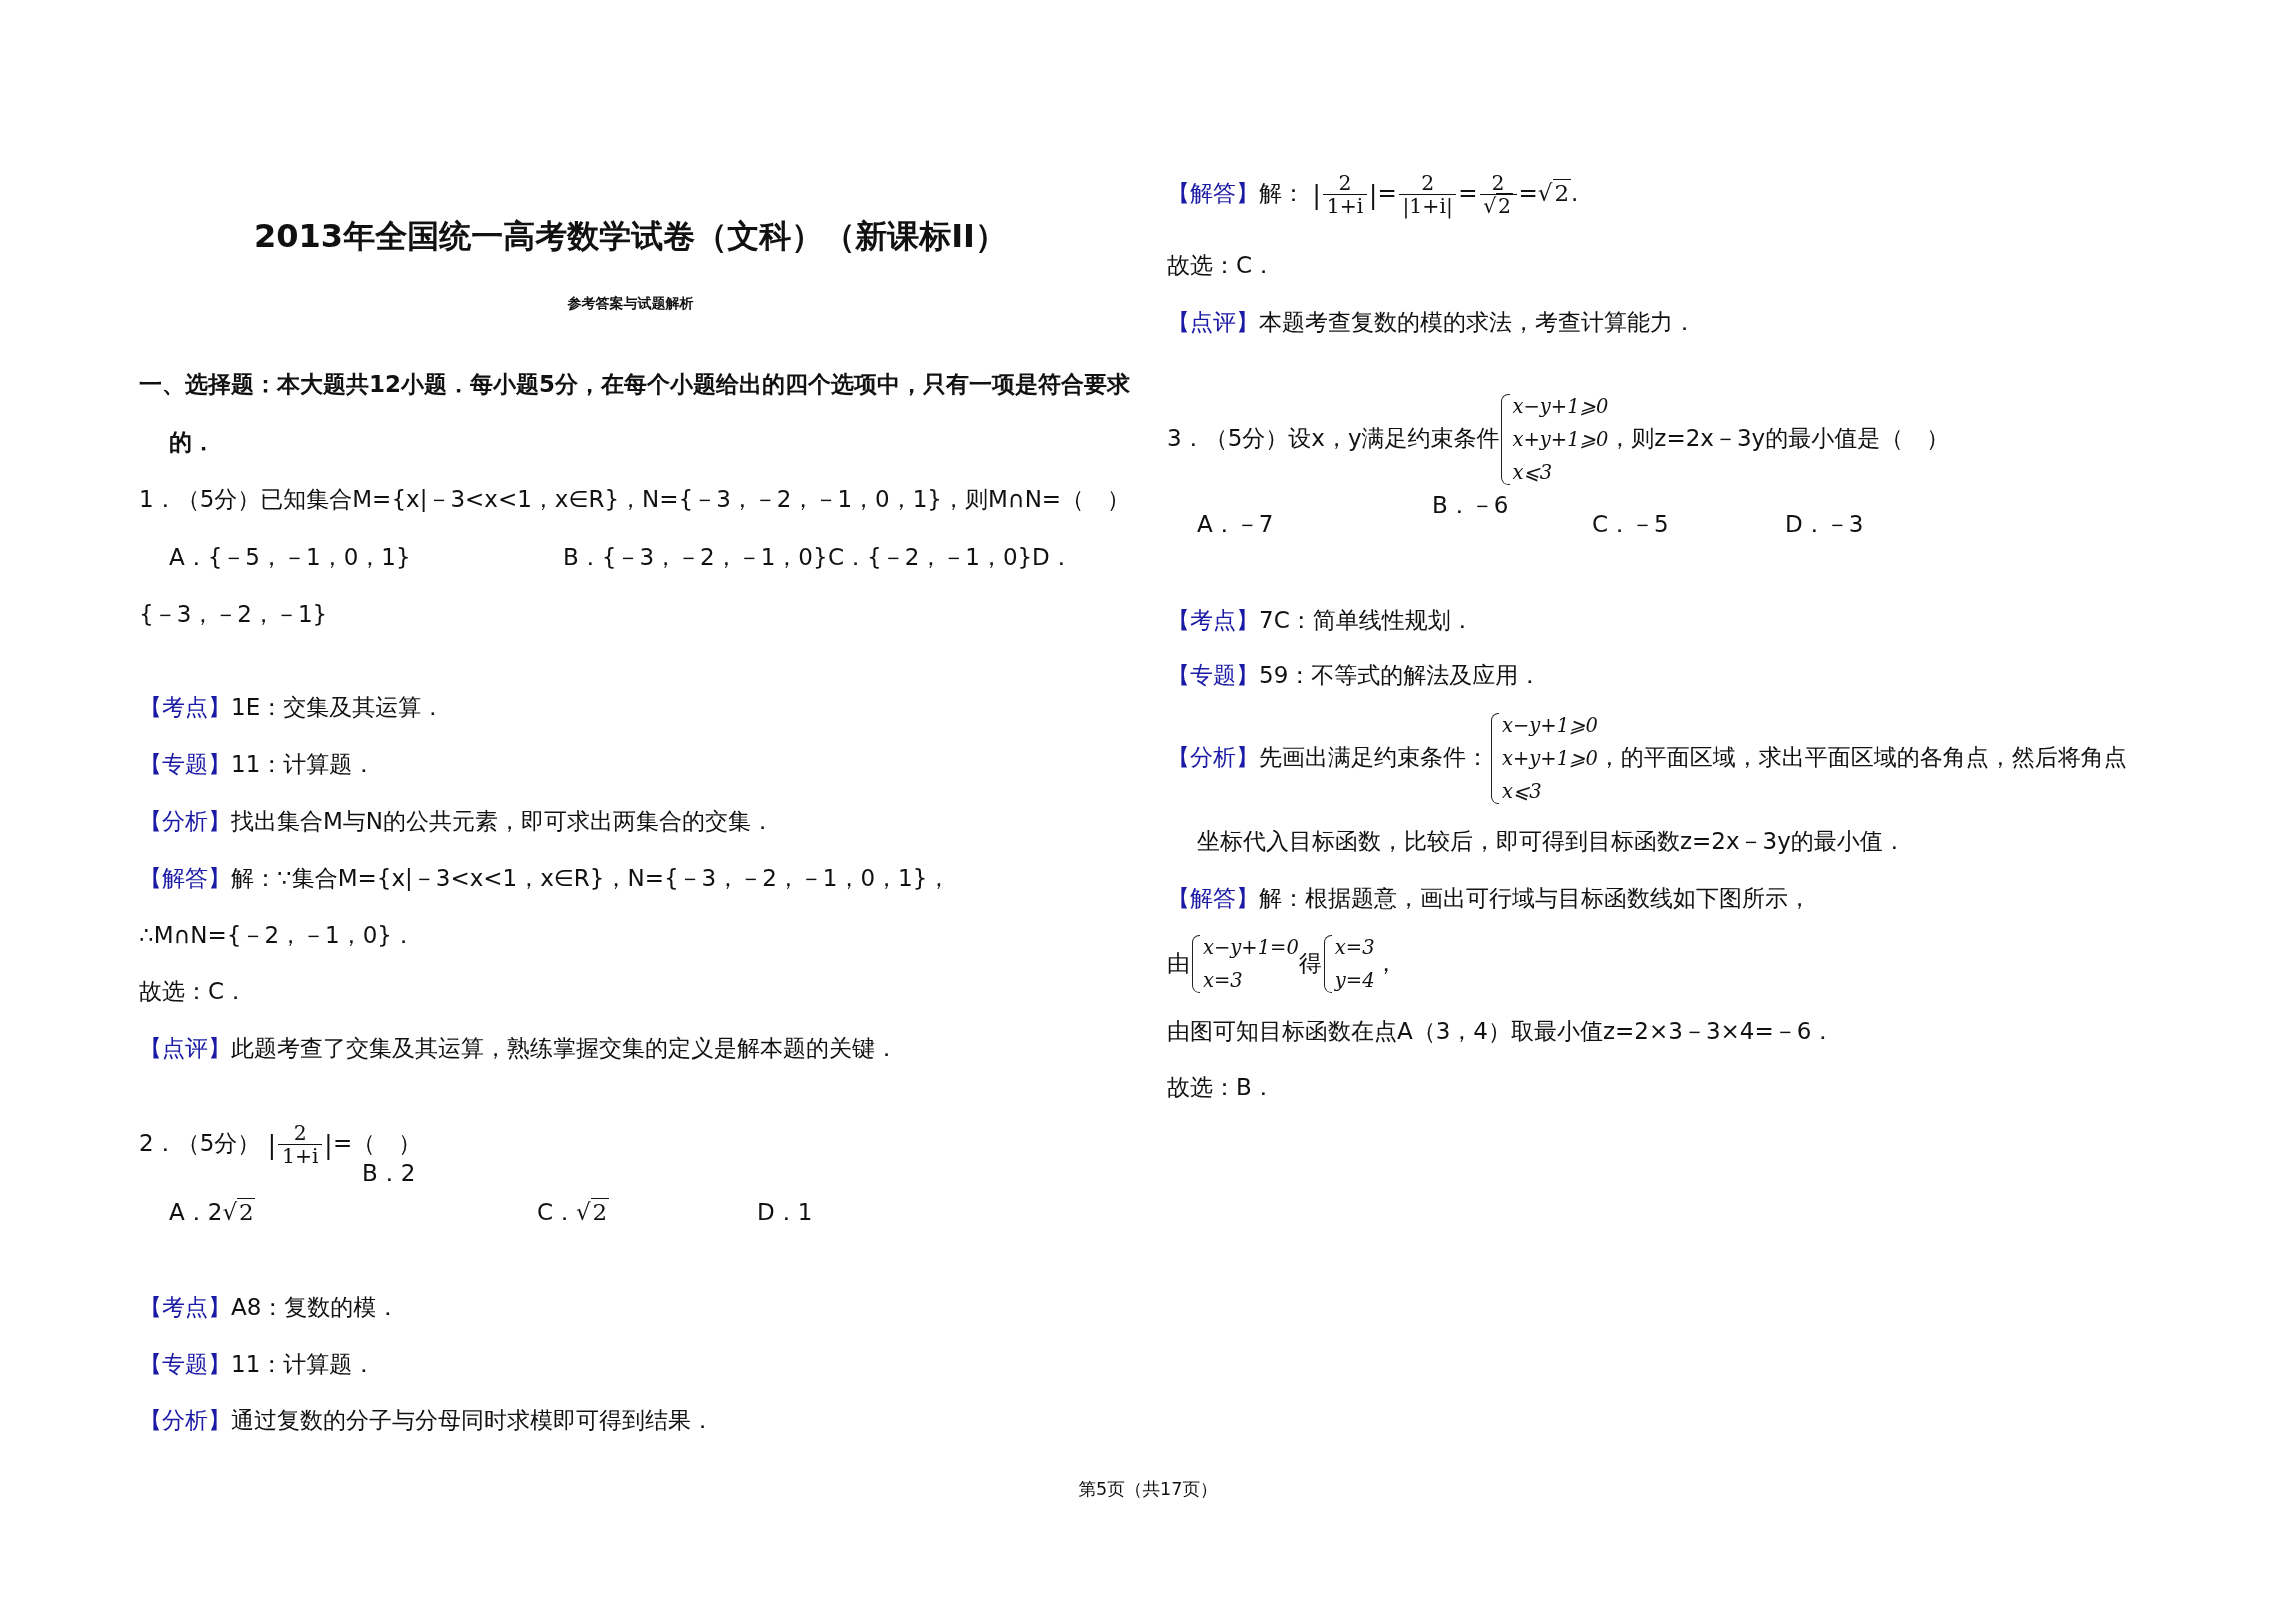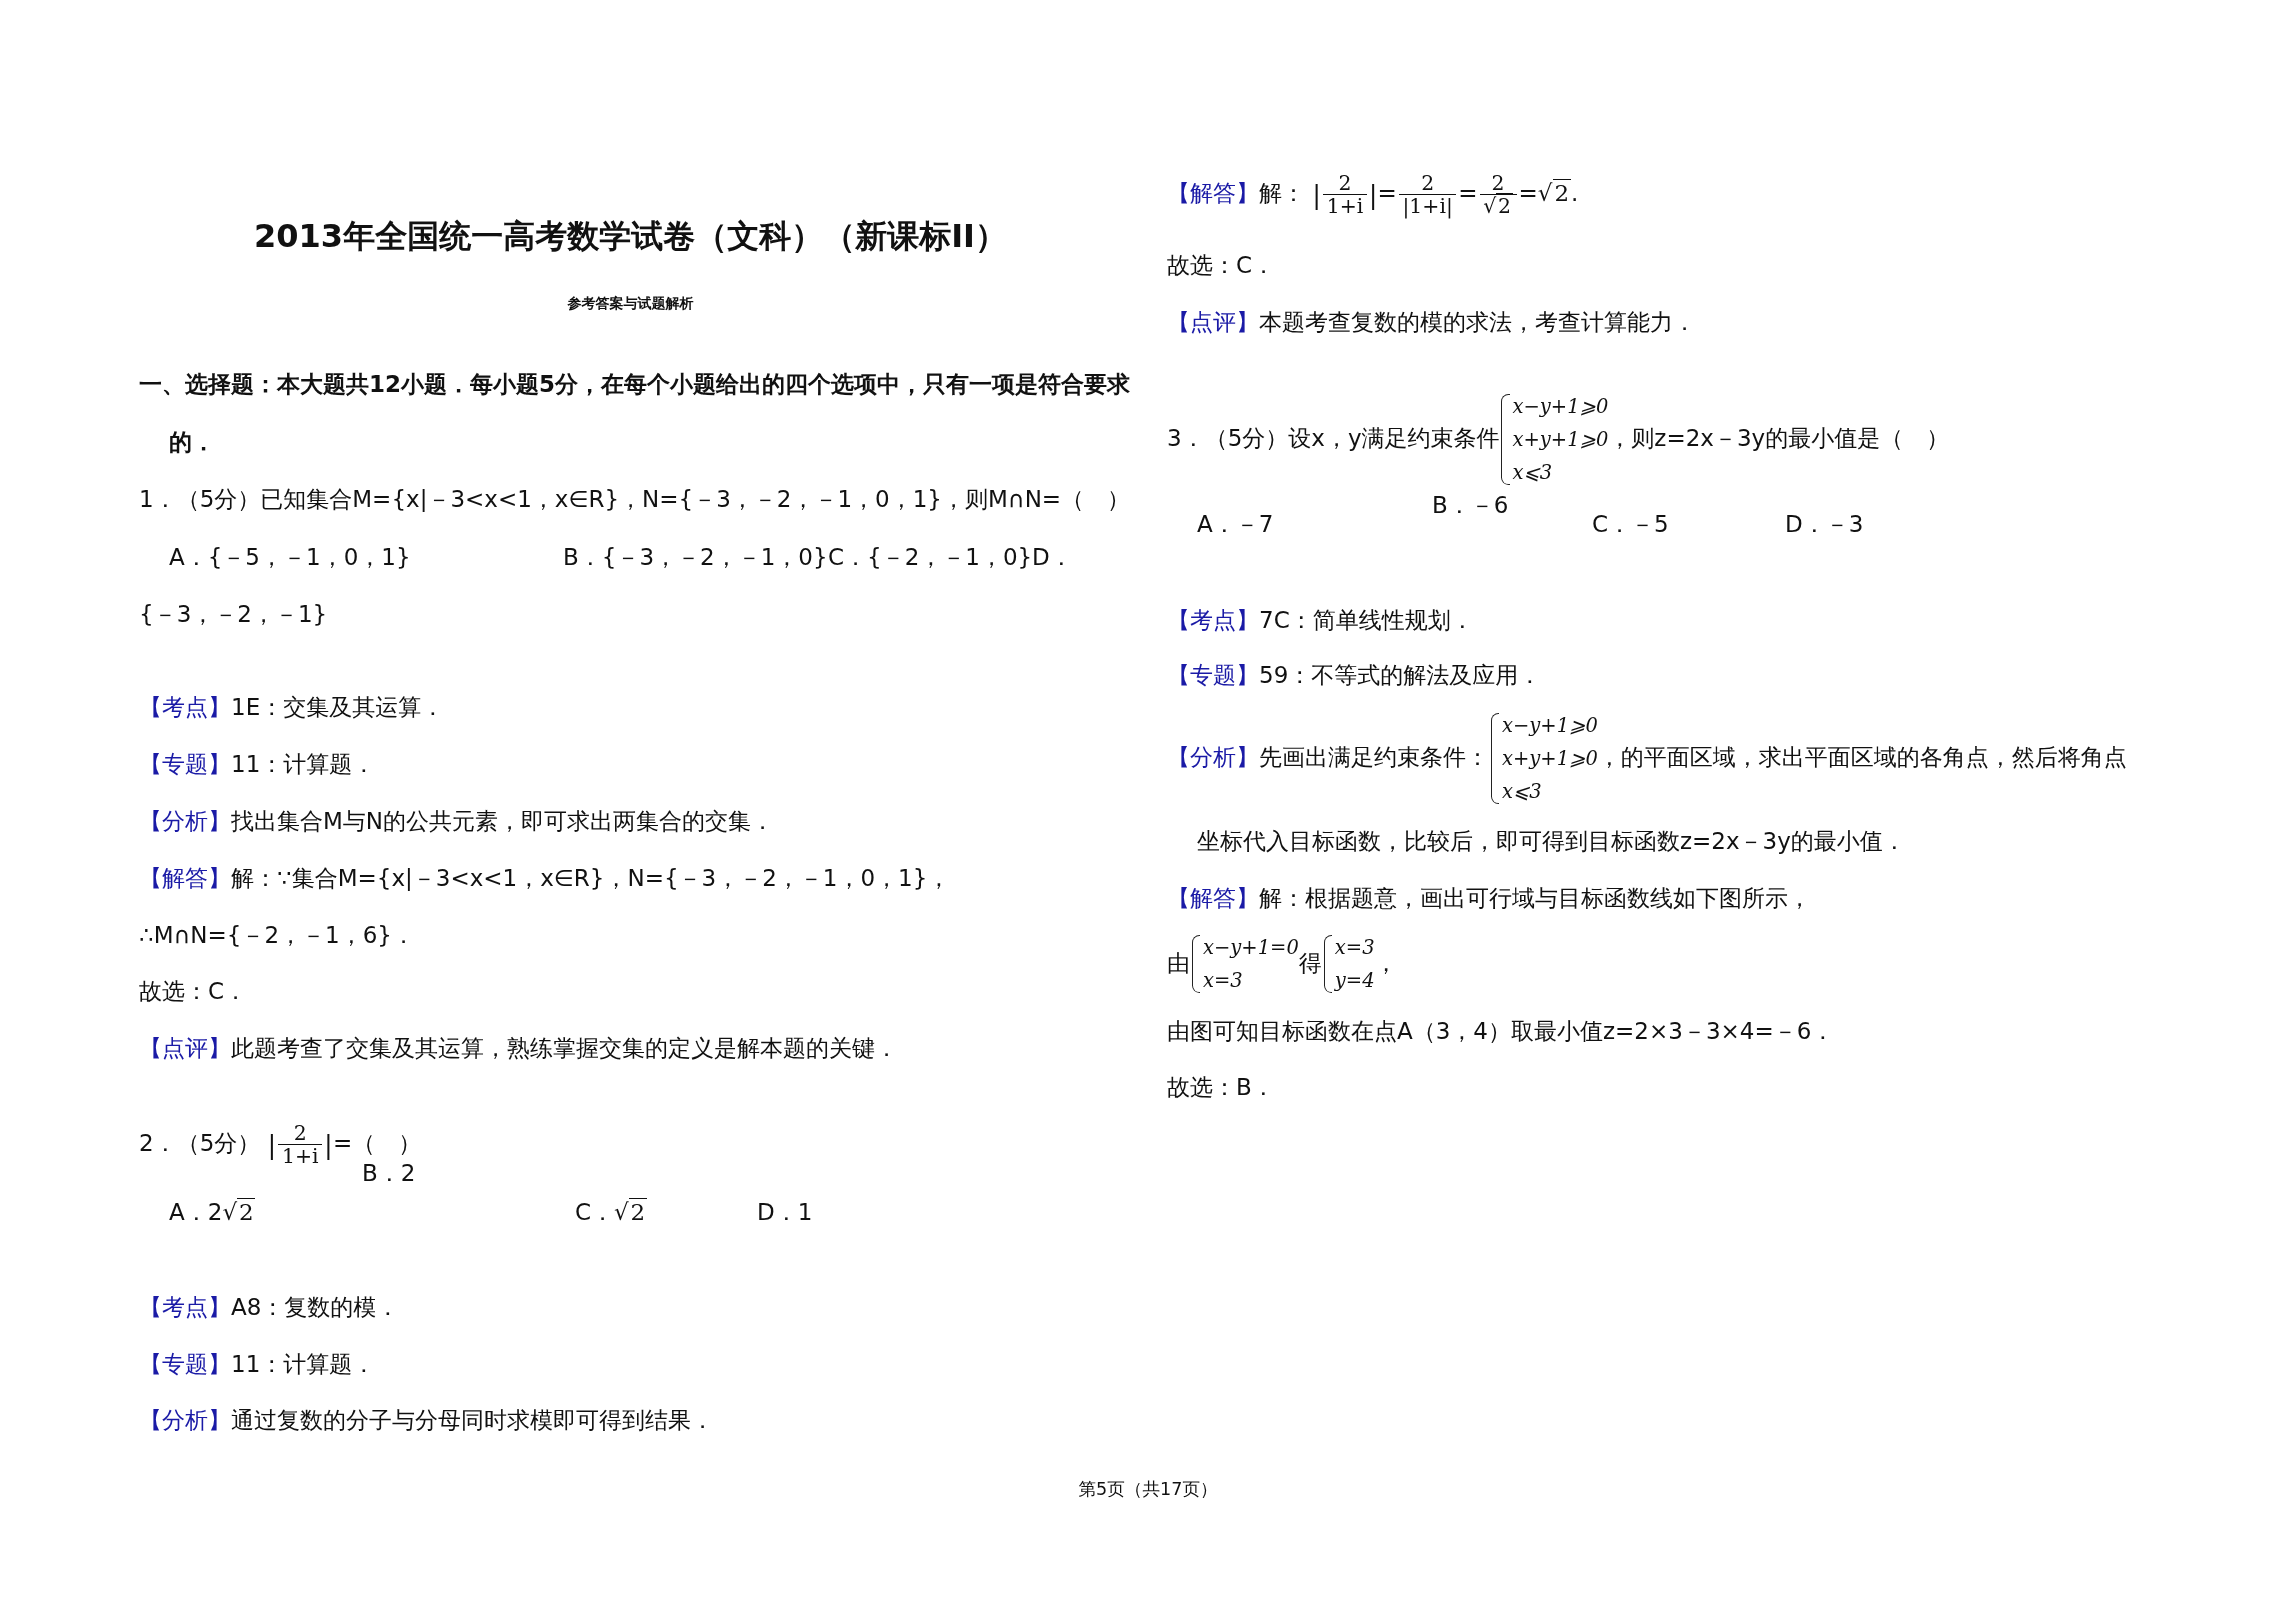--- a/index.html
+++ b/index.html
@@ -45,35 +45,35 @@
 </div>
 <div class="abs txt" style="left:139px; top:749px;">
   <span class="tag">【专题】</span><span>11：计算题．</span>
 </div>
 <div class="abs txt" style="left:139px; top:806px;">
   <span class="tag">【分析】</span><span>找出集合M与N的公共元素，即可求出两集合的交集．</span>
 </div>
 <div class="abs txt" style="left:139px; top:863px;">
   <span class="tag">【解答】</span><span>解：∵集合M={x|－3&lt;x&lt;1，x∈R}，N={－3，－2，－1，0，1}，</span>
 </div>
-<div class="abs txt" style="left:139px; top:920px;">∴M∩N={－2，－1，6}．</div>
+<div class="abs txt" style="left:139px; top:920px;">∴M∩N={－2，－1，0}．</div>
 <div class="abs txt" style="left:139px; top:976px;">故选：C．</div>
 <div class="abs txt" style="left:139px; top:1033px;">
   <span class="tag">【点评】</span><span>此题考查了交集及其运算，熟练掌握交集的定义是解本题的关键．</span>
 </div>
 
 <div class="abs txt" style="left:139px; top:1122px;">
   <span>2．（5分）</span>
   <span class="bar">|</span><span class="frac"><span class="num">2</span><span class="den">1+i</span></span><span class="bar">|</span><span>=（　）</span>
 </div>
 <div class="abs txt" style="left:169px; top:1197px;">
   <span>A．</span><span>2</span><span class="sqrt">√<span class="rad">2</span></span>
 </div>
 <div class="abs txt" style="left:362px; top:1158px;">B．2</div>
-<div class="abs txt" style="left:575px; top:1197px;text-align:center;">
+<div class="abs txt" style="left:537px; top:1197px;text-align:center;">
   <span>C．</span><span class="sqrt">√<span class="rad">2</span></span>
 </div>
 <div class="abs txt" style="left:757px; top:1197px;">D．1</div>
 
 <div class="abs txt" style="left:139px; top:1292px;">
   <span class="tag">【考点】</span><span>A8：复数的模．</span>
 </div>
 <div class="abs txt" style="left:139px; top:1349px;">
   <span class="tag">【专题】</span><span>11：计算题．</span>
 </div>

